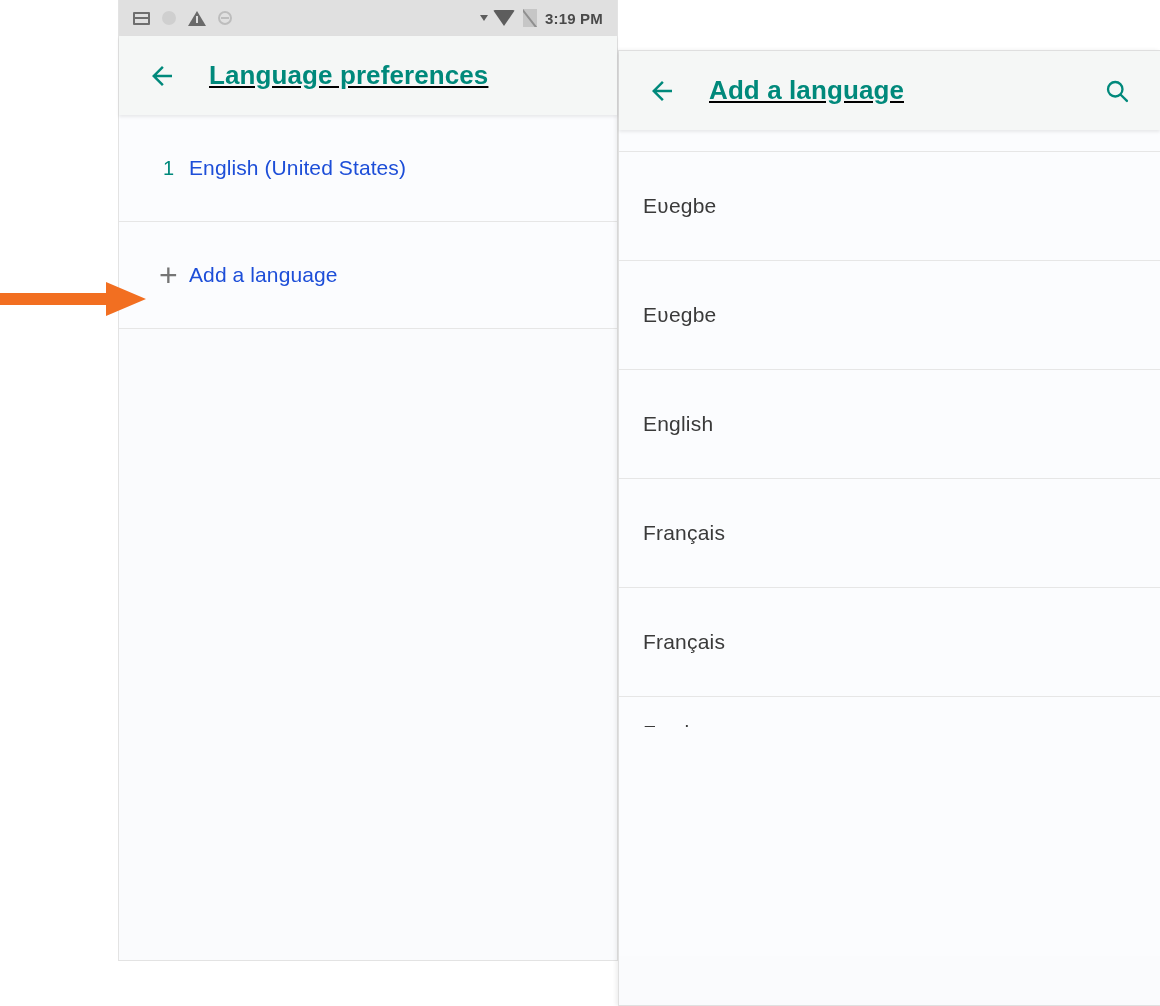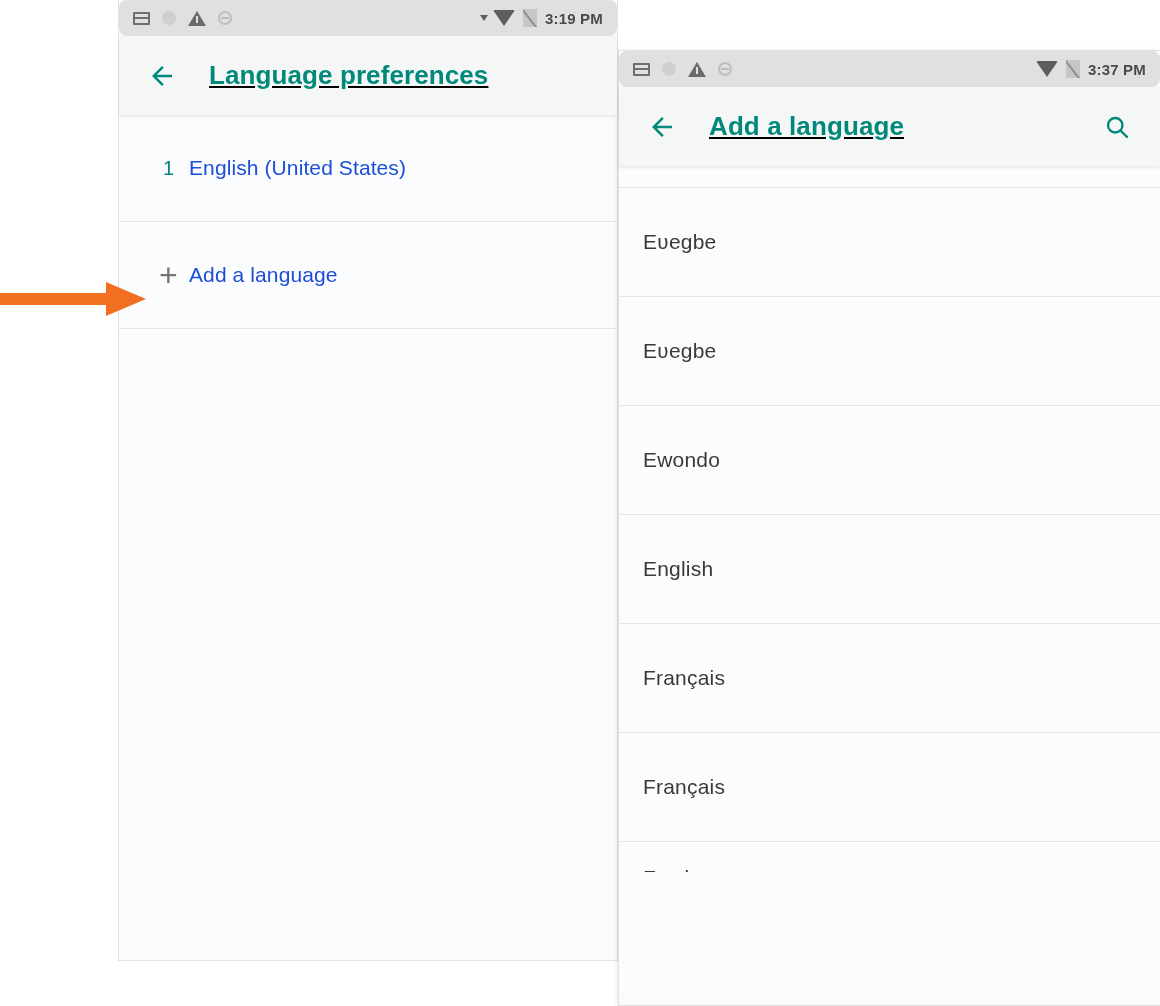--- a/index.html
+++ b/index.html
@@ -44,21 +44,20 @@
 
   
   .statusbar {
     height: 36px;
     background: #e0e0e0;
     display: flex;
     align-items: center;
     padding: 0 14px 0 14px;
     box-sizing: border-box;
     position: relative;
-    border-radius: 8px;
   }
   .status-left {
     display: flex;
     align-items: center;
     gap: 12px;
   }
   .status-right {
     margin-left: auto;
     display: flex;
     align-items: center;
@@ -312,33 +311,20 @@
     <div class="pref-row">
       <span class="pref-plus">+</span>
       <span class="pref-label">Add a language</span>
     </div>
   </div>
 
 </div>
 
 <div class="phone" id="phone-right">
 
-  <div class="statusbar">
-    <div class="status-left">
-      <span class="ic-card"></span>
-      <span class="ic-circle"></span>
-      <span class="ic-warn"></span>
-      <span class="ic-sync"></span>
-    </div>
-    <div class="status-right">
-      <span class="ic-wifi"></span>
-      <span class="ic-sim"></span>
-      <span class="status-time">3:37 PM</span>
-    </div>
-  </div>
 
   <div class="toolbar">
     <span class="back-arrow">
       <svg width="30" height="30" viewBox="0 0 24 24" aria-hidden="true">
         <path d="M20 11H7.8l5.6-5.6L12 4l-8 8 8 8 1.4-1.4L7.8 13H20z" fill="#00897b"></path>
       </svg>
     </span>
     <span class="toolbar-title">Add a language</span>
     <span class="search-btn">
       <svg width="28" height="28" viewBox="0 0 24 24" aria-hidden="true">
@@ -352,23 +338,20 @@
     <div class="lang-row partial-top">
       <span class="lang-label"></span>
     </div>
     <div class="lang-row">
       <span class="lang-label">Eʋegbe</span>
     </div>
     <div class="lang-row">
       <span class="lang-label">Eʋegbe</span>
     </div>
     <div class="lang-row">
-      <span class="lang-label">Ewondo</span>
-    </div>
-    <div class="lang-row">
       <span class="lang-label">English</span>
     </div>
     <div class="lang-row">
       <span class="lang-label">Français</span>
     </div>
     <div class="lang-row">
       <span class="lang-label">Français</span>
     </div>
     <div class="lang-row partial-bottom">
       <span class="lang-label">Frysk</span>

